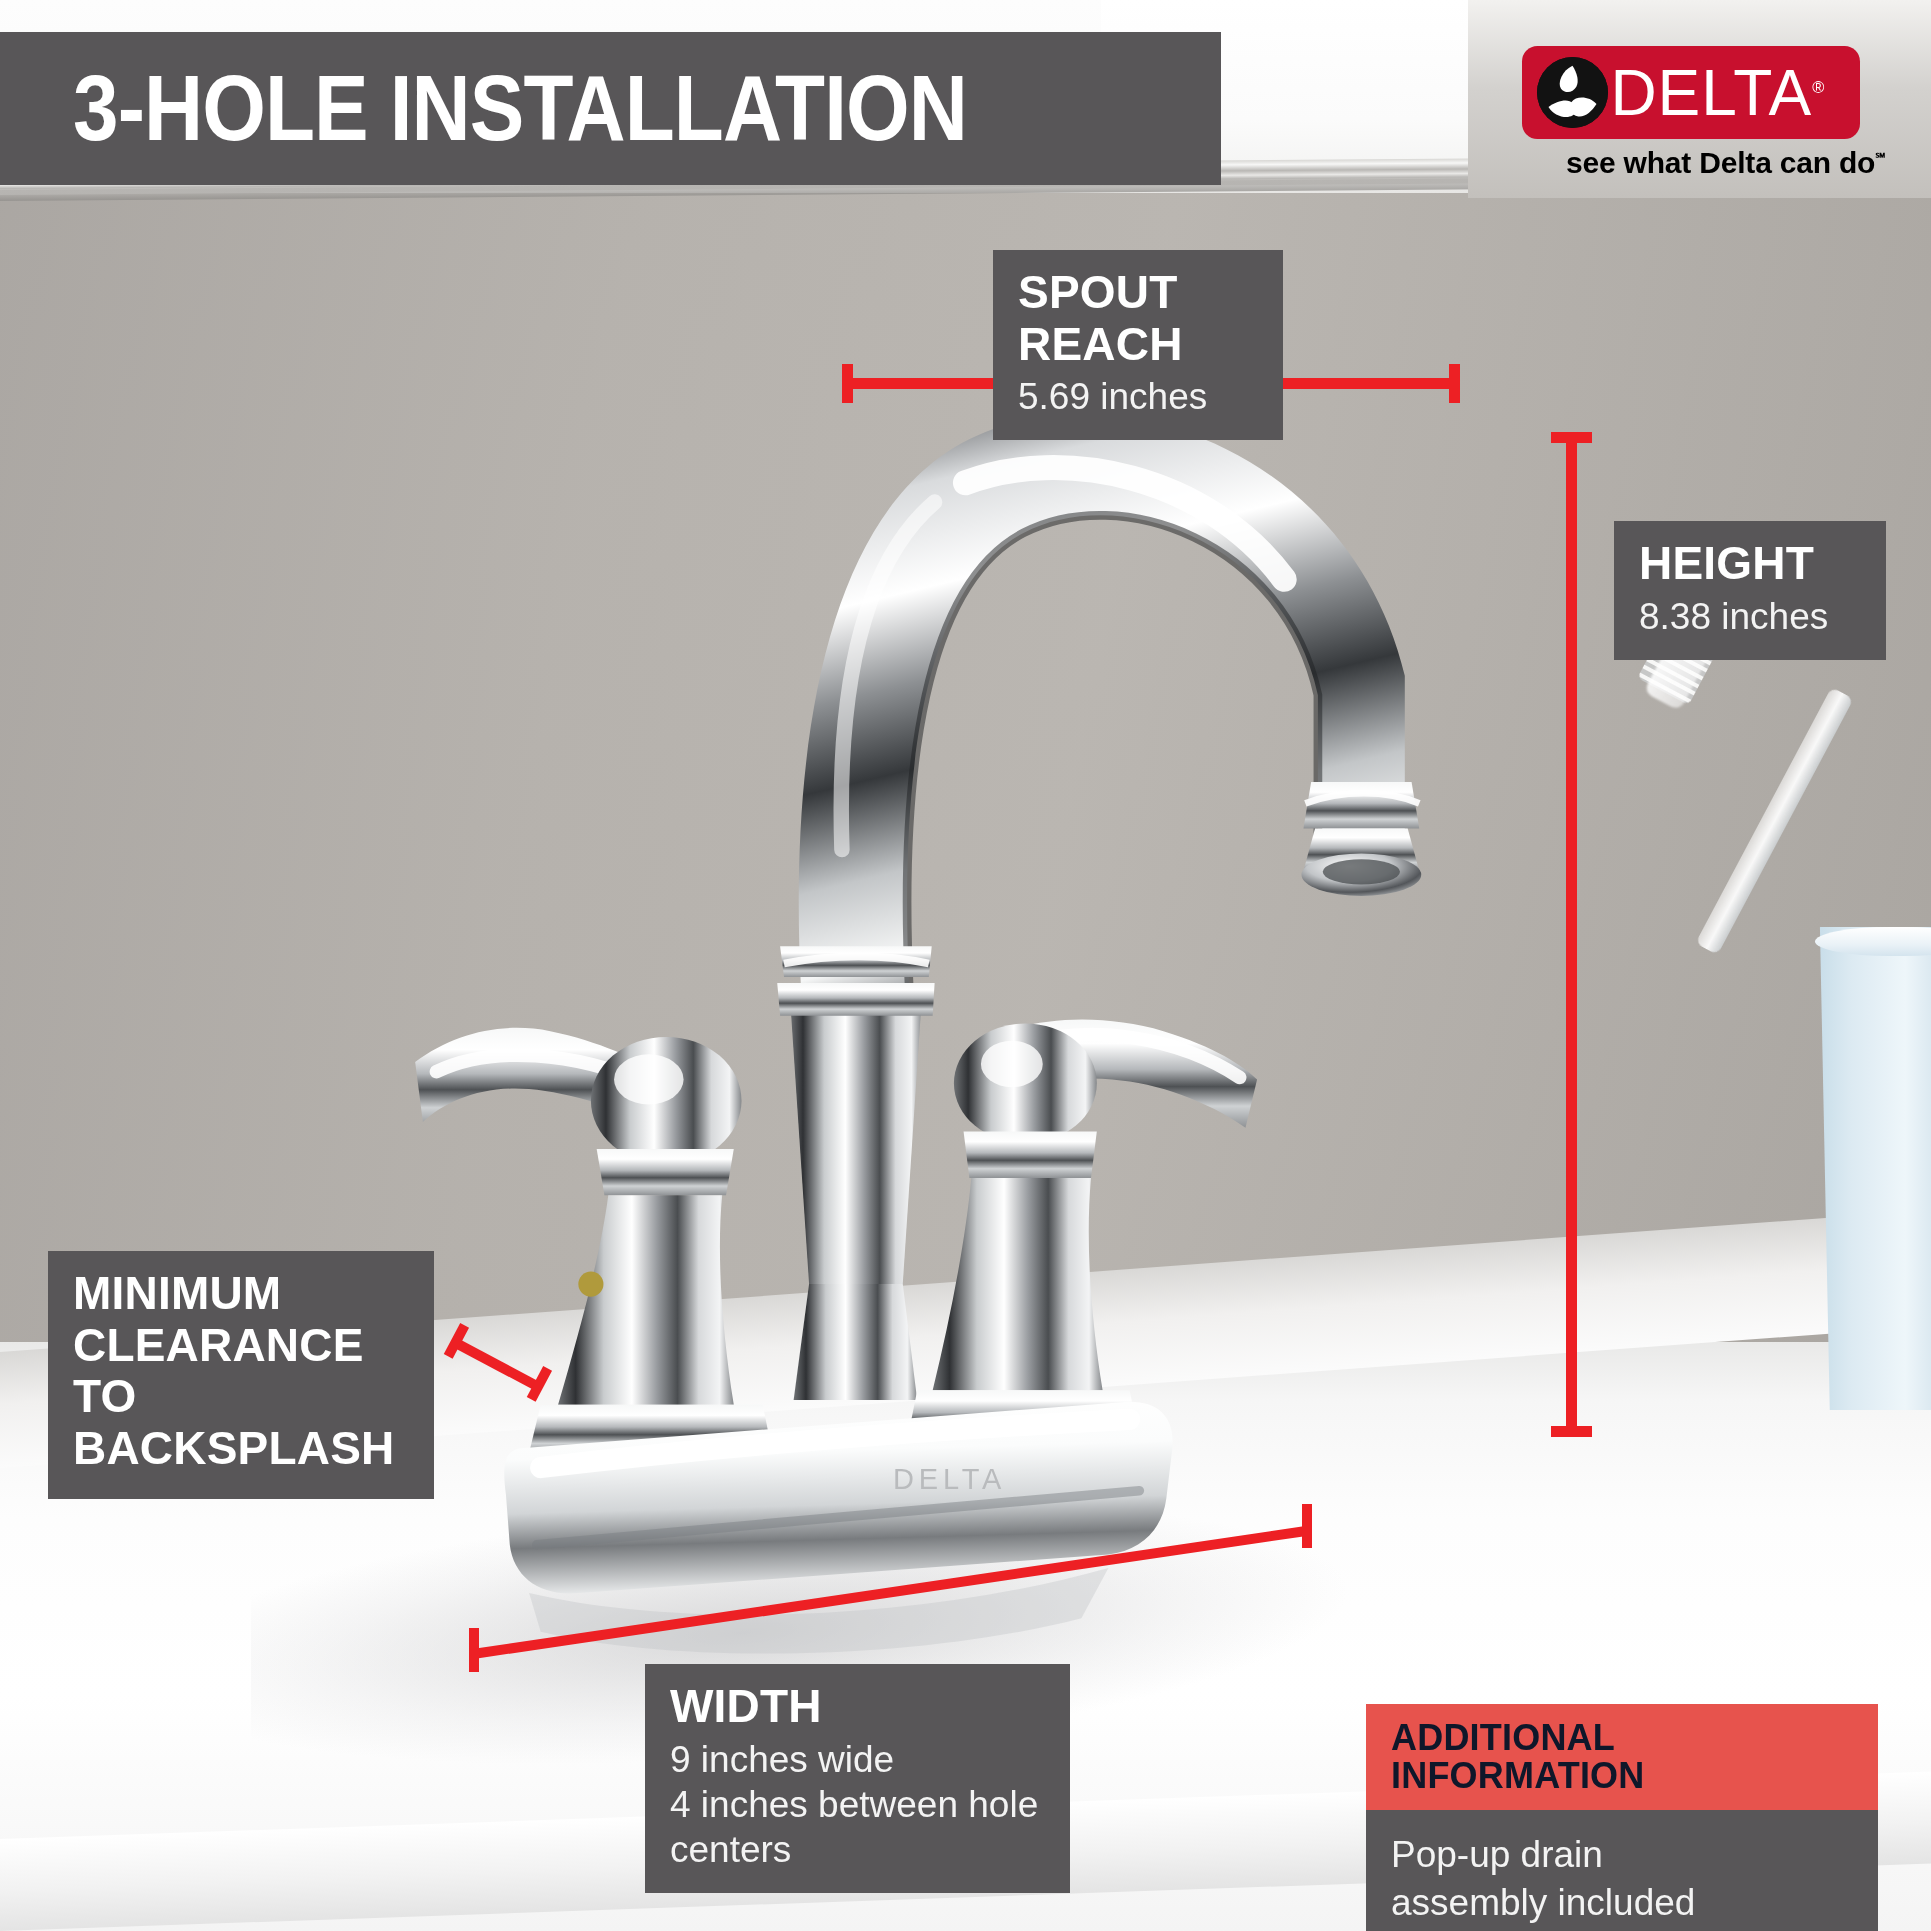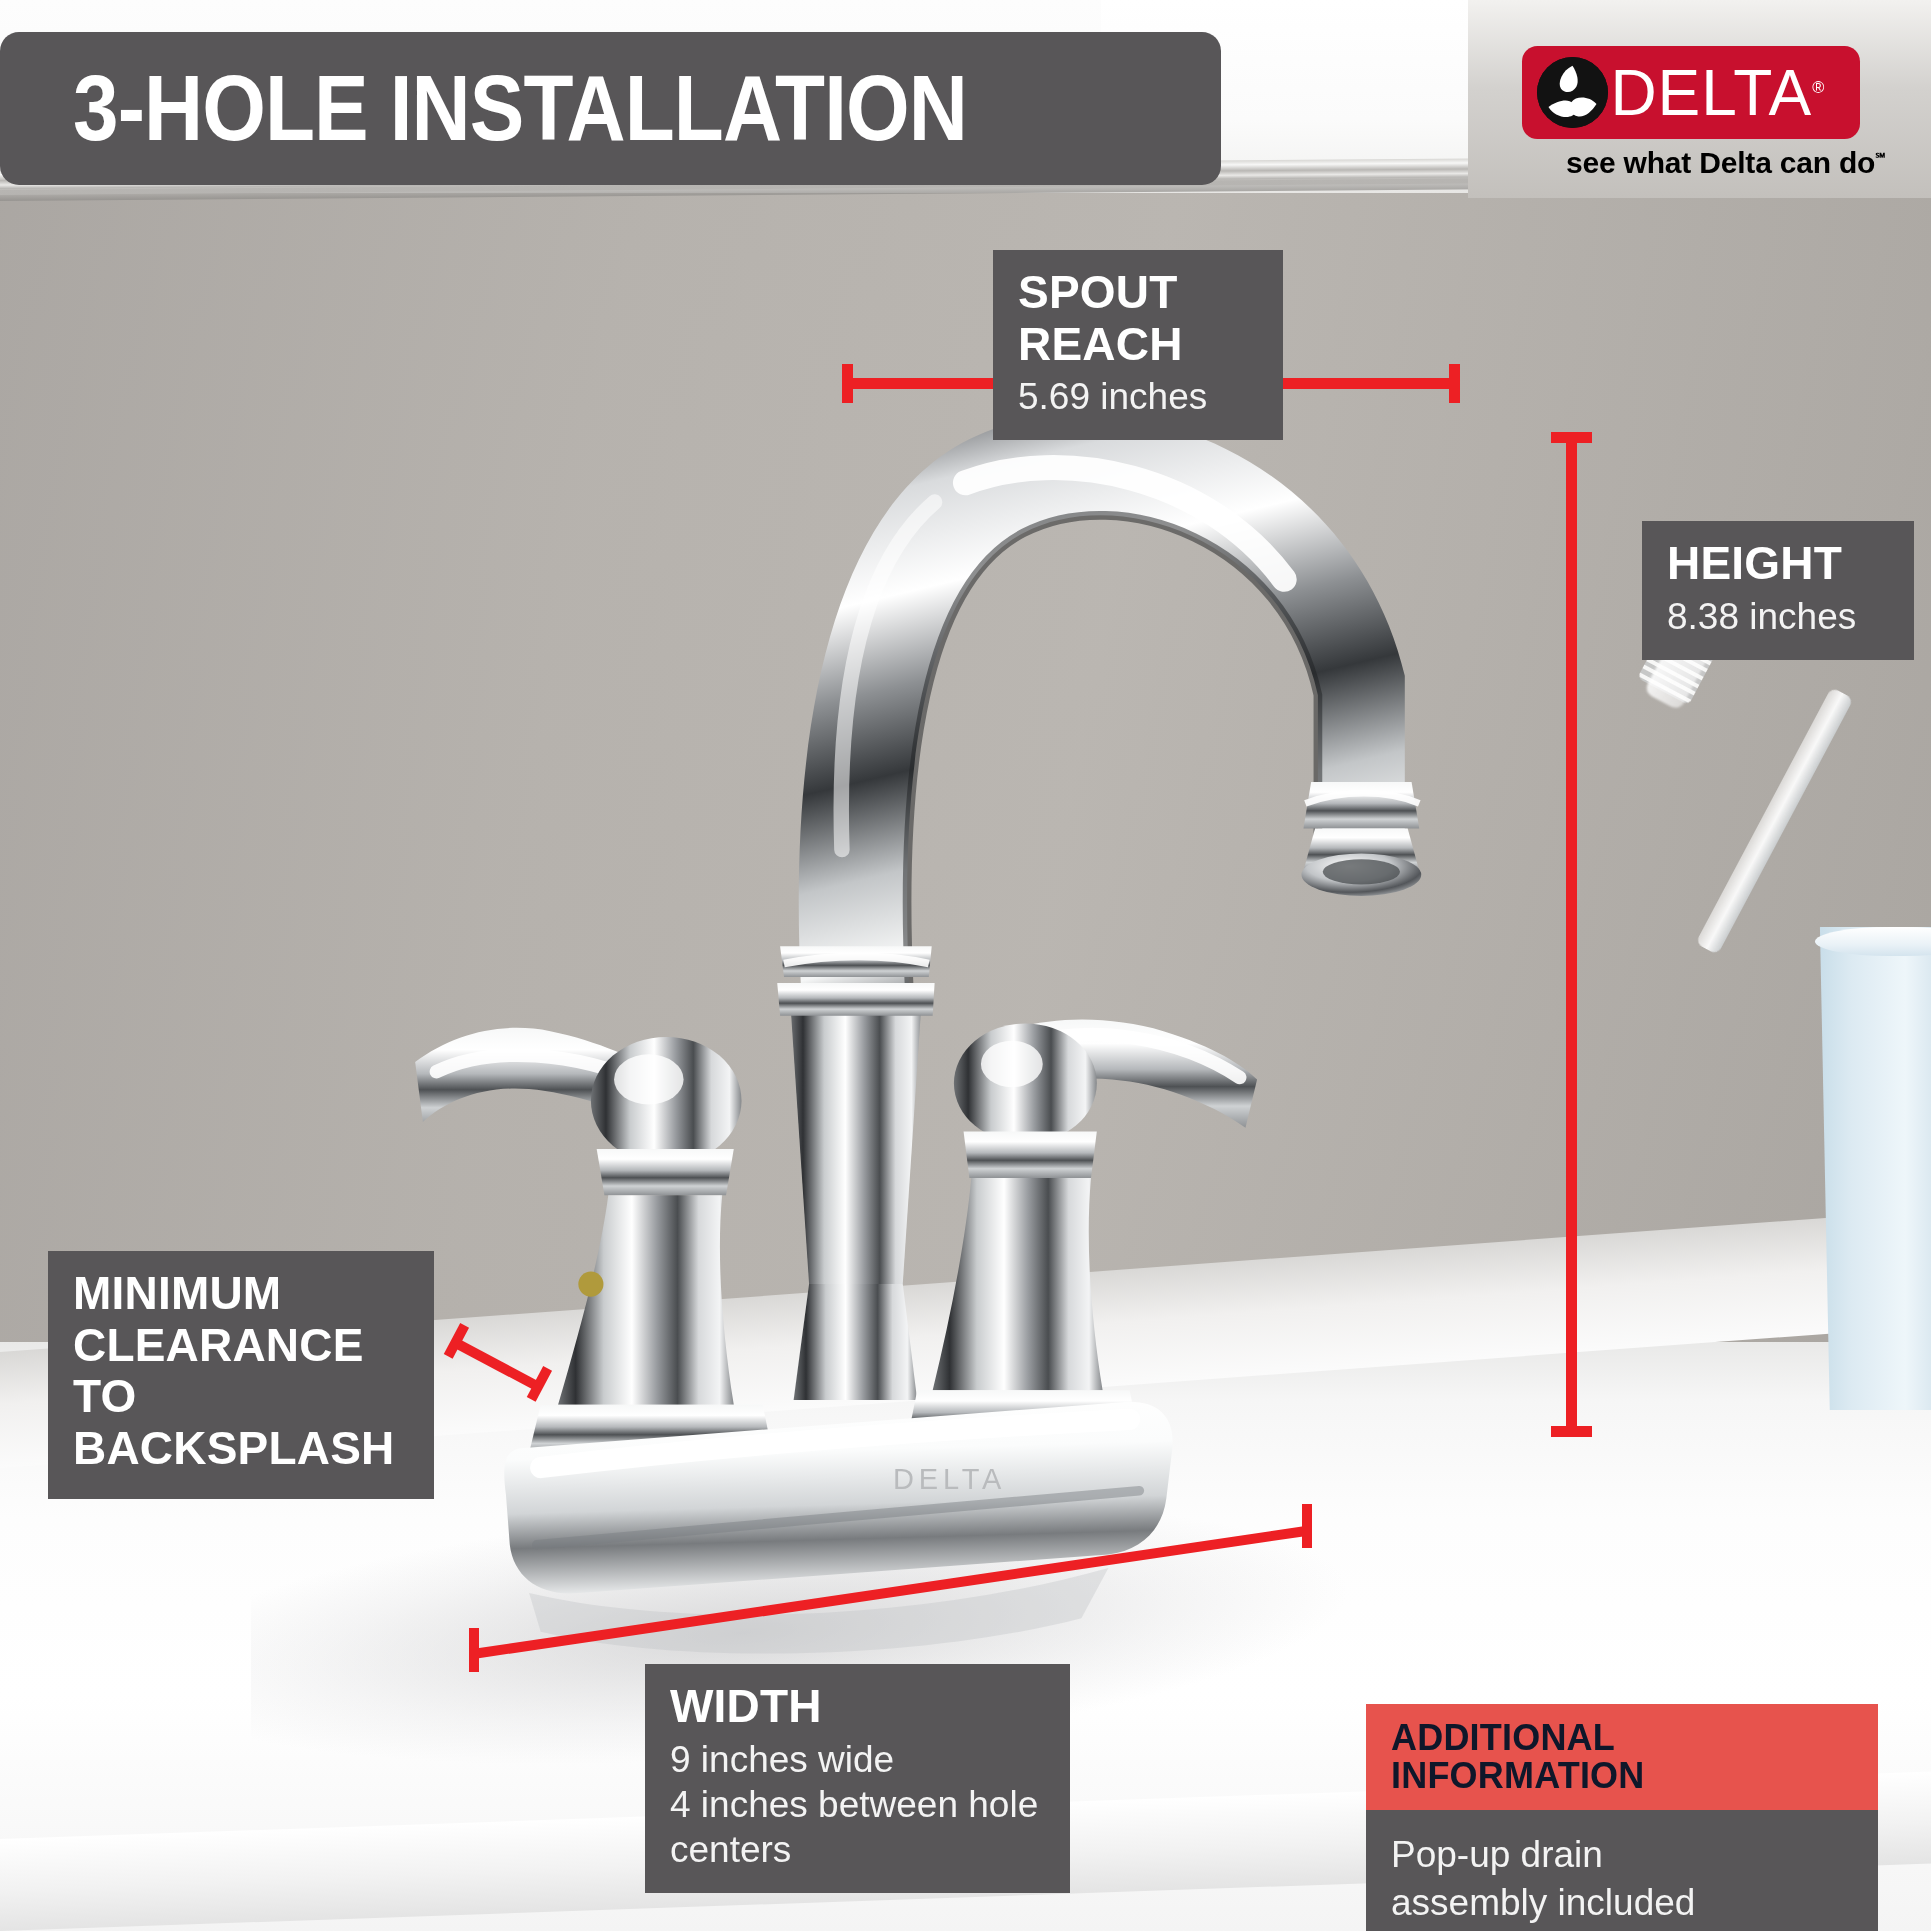--- a/index.html
+++ b/index.html
@@ -132,21 +132,21 @@
     font-weight:300;
     font-size:37px;
     line-height:1.22;
     white-space:pre-line;
     color:#f3f3f3;
   }
 
   
   .title-banner{
     position:absolute;left:0;top:32px;width:1221px;height:153px;
-    background:#585658;display:flex;align-items:center;border-radius:19px;
+    background:#585658;display:flex;align-items:center;
   }
   .title-banner h1{
     margin:0 0 0 73px;
     color:#fff;
     font-size:93px;
     font-weight:700;
     letter-spacing:-1px;
     line-height:1;
     transform:scaleX(.88);
     transform-origin:left center;
@@ -382,21 +382,21 @@
     <div class="logo-tag">
       <span>see what Delta can do</span><span class="logo-sm">℠</span>
     </div>
   </div>
 
   <div class="callout" style="left:993px;top:250px;width:290px;">
     <div class="hd">SPOUT REACH</div>
     <div class="val">5.69 inches</div>
   </div>
 
-  <div class="callout" style="left:1614px;top:521px;width:272px;margin-left:28px;">
+  <div class="callout" style="left:1614px;top:521px;width:272px;">
     <div class="hd">HEIGHT</div>
     <div class="val">8.38 inches</div>
   </div>
 
   <div class="callout" style="left:48px;top:1251px;width:386px;">
     <div class="hd">MINIMUM CLEARANCE
 TO BACKSPLASH</div>
   </div>
 
   <div class="callout" style="left:645px;top:1664px;width:425px;">

